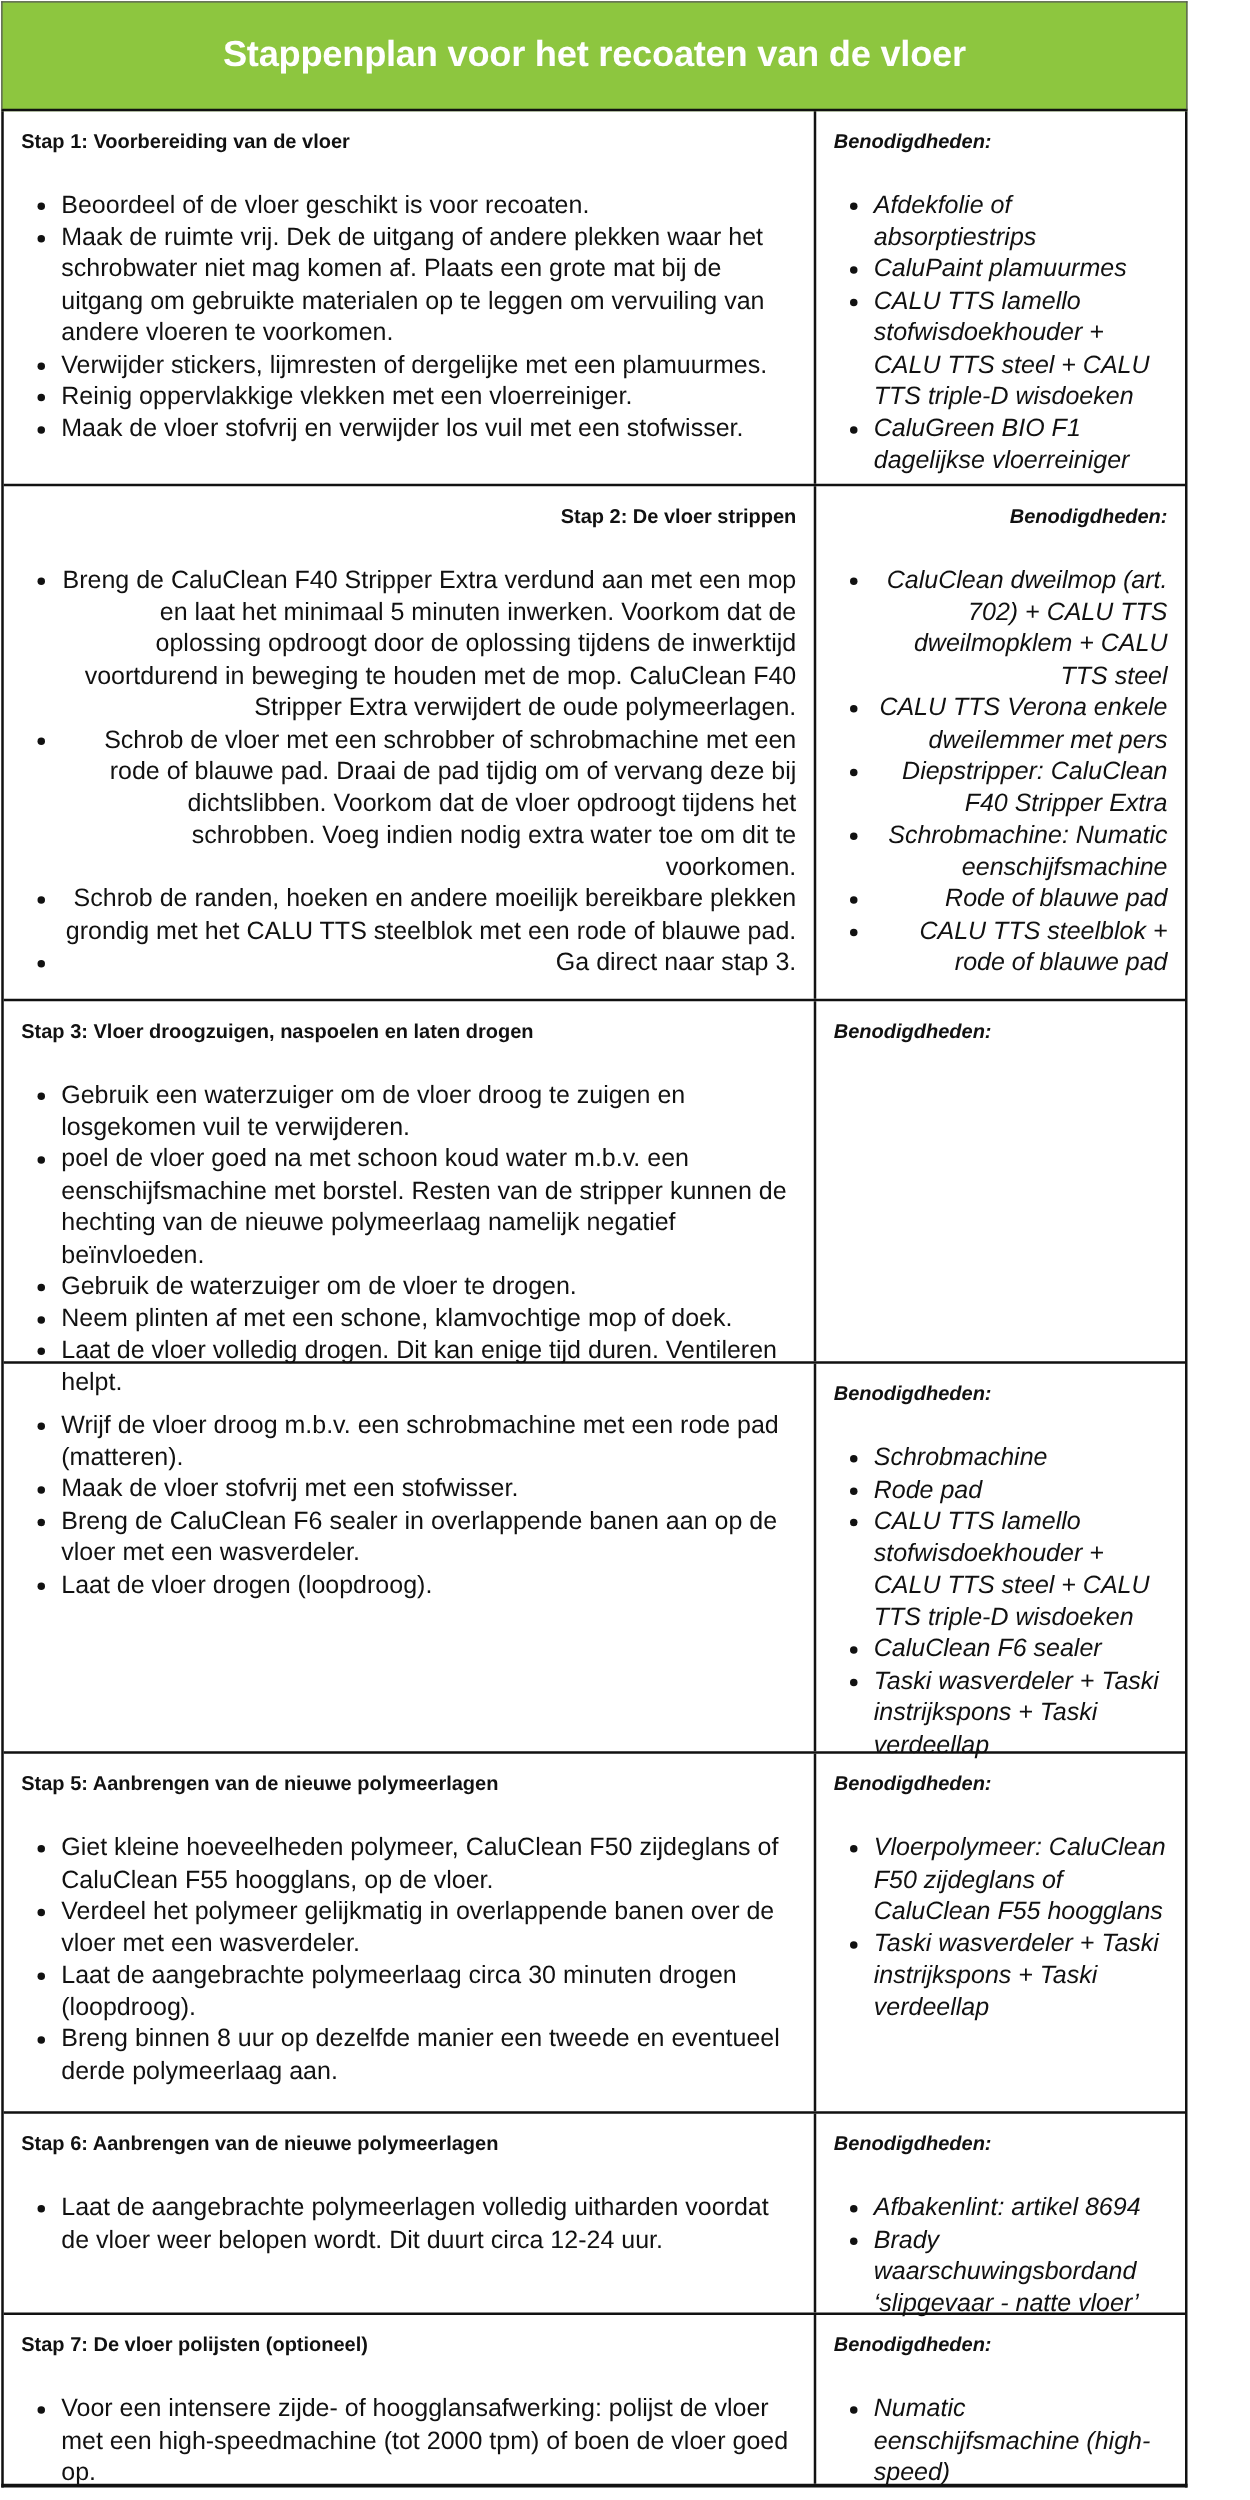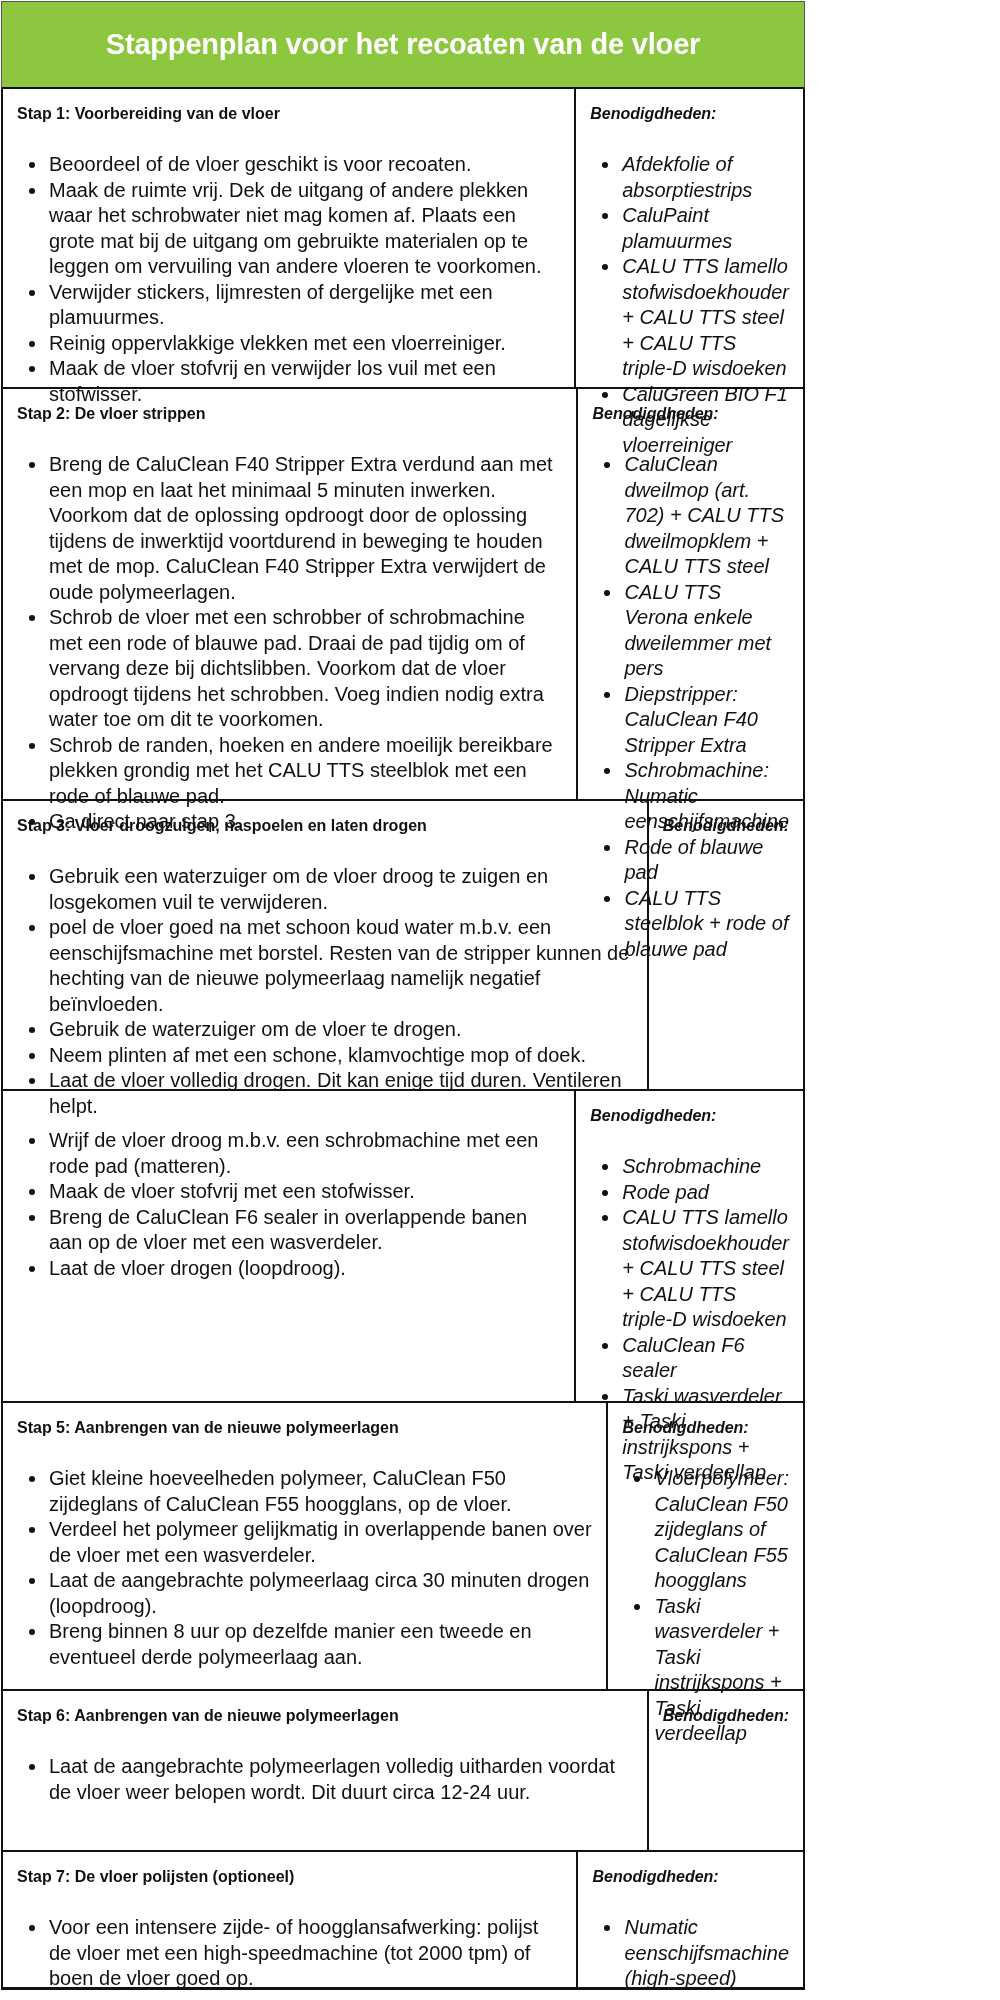--- a/index.html
+++ b/index.html
@@ -11,21 +11,21 @@
       width: 1000px;
       height: 2000px;
       position: relative;
       font-family: "Liberation Sans", "DejaVu Sans", sans-serif;
       color: #111111;
     }
     .sheet {
       position: absolute;
       left: 1px;
       top: 1px;
-      width: 804px;
+      width: 949px;
       box-sizing: border-box;
     }
     .title-bar {
       height: 88px;
       background: #8dc63f;
       border: 1px solid #555;
       border-bottom: 2px solid #111;
       box-sizing: border-box;
       display: flex;
       align-items: center;
@@ -71,21 +71,21 @@
       margin: 25px 0 0 0;
       padding: 0 0 0 31px;
       list-style: disc;
     }
     ul.bullets li {
       font-size: 20px;
       line-height: 25.5px;
       padding-left: 1px;
     }
     .row-1 { height: 300px; }
-    .row-2 { height: 412px; }
+    .row-2 { height: 412px; text-align: right; }
     .row-3 { height: 290px; }
     .row-4 { height: 312px; }
     .row-5 { height: 288px; }
     .row-6 { height: 161px; }
     .row-7 { height: 135px; }
   </style>
 </head>
 <body>
 
 <div class="sheet">
@@ -198,20 +198,24 @@
 
     <div class="row row-6">
       <div class="cell-main">
         <p class="cell-heading">Stap 6: Aanbrengen van de nieuwe polymeerlagen</p>
         <ul class="bullets">
           <li>Laat de aangebrachte polymeerlagen volledig uitharden voordat de vloer weer belopen wordt. Dit duurt circa 12-24 uur.</li>
         </ul>
       </div>
       <div class="cell-side">
         <p class="cell-heading">Benodigdheden:</p>
+        <ul class="bullets">
+          <li>Afbakenlint: artikel 8694</li>
+          <li>Brady waarschuwingsbordand ‘slipgevaar - natte vloer’</li>
+        </ul>
       </div>
     </div>
 
     <div class="row row-7">
       <div class="cell-main">
         <p class="cell-heading">Stap 7: De vloer polijsten (optioneel)</p>
         <ul class="bullets">
           <li>Voor een intensere zijde- of hoogglansafwerking: polijst de vloer met een high-speedmachine (tot 2000 tpm) of boen de vloer goed op.</li>
         </ul>
       </div>

